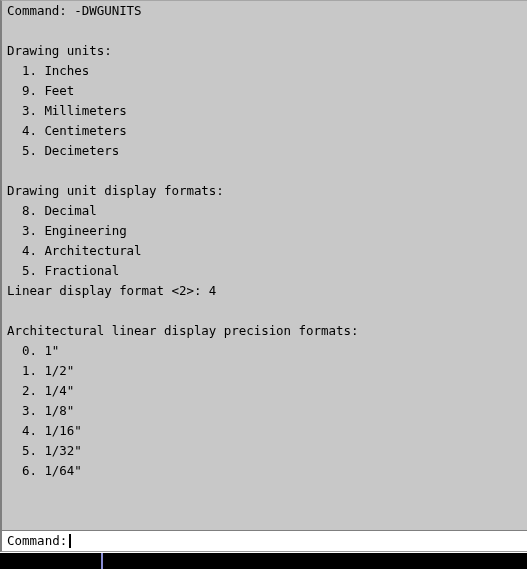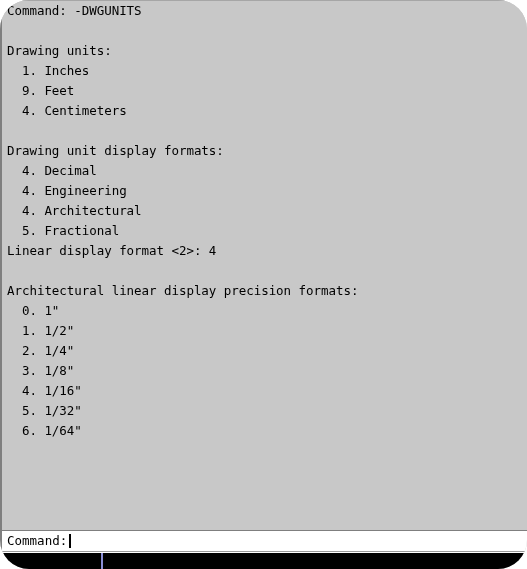--- a/index.html
+++ b/index.html
@@ -7,21 +7,20 @@
     padding: 0;
     background: #ffffff;
   }
   #app {
     position: relative;
     width: 527px;
     height: 569px;
     overflow: hidden;
     font-family: "DejaVu Sans Mono", "Liberation Mono", monospace;
     background: #c8c8c8;
-    border-radius: 29px;
   }
 
   
   #history {
     position: absolute;
     left: 0;
     top: 0;
     width: 527px;
     height: 530px;
     background: #c8c8c8;
@@ -115,25 +114,27 @@
 <body>
 
 <div id="app">
 
   <div id="history">
     <div class="hline">Command: -DWGUNITS</div>
     <div class="hline blank"></div>
     <div class="hline">Drawing units:</div>
     <div class="hline">  1. Inches</div>
     <div class="hline">  9. Feet</div>
+    <div class="hline">  3. Millimeters</div>
     <div class="hline">  4. Centimeters</div>
+    <div class="hline">  5. Decimeters</div>
     <div class="hline blank"></div>
     <div class="hline">Drawing unit display formats:</div>
-    <div class="hline">  4. Decimal</div>
-    <div class="hline">  4. Engineering</div>
+    <div class="hline">  8. Decimal</div>
+    <div class="hline">  3. Engineering</div>
     <div class="hline">  4. Architectural</div>
     <div class="hline">  5. Fractional</div>
     <div class="hline">Linear display format &lt;2&gt;: 4</div>
     <div class="hline blank"></div>
     <div class="hline">Architectural linear display precision formats:</div>
     <div class="hline">  0. 1"</div>
     <div class="hline">  1. 1/2"</div>
     <div class="hline">  2. 1/4"</div>
     <div class="hline">  3. 1/8"</div>
     <div class="hline">  4. 1/16"</div>

